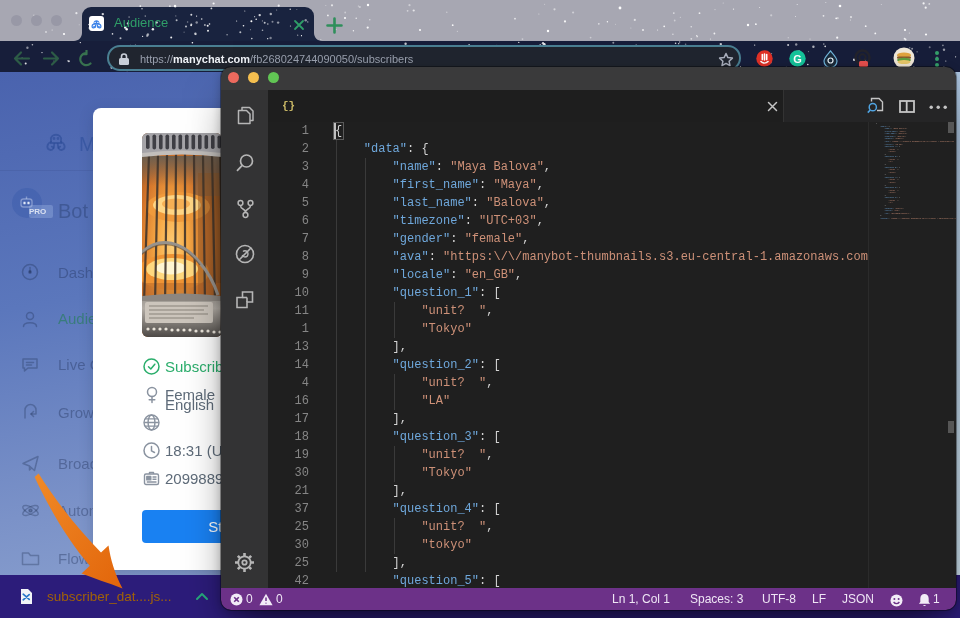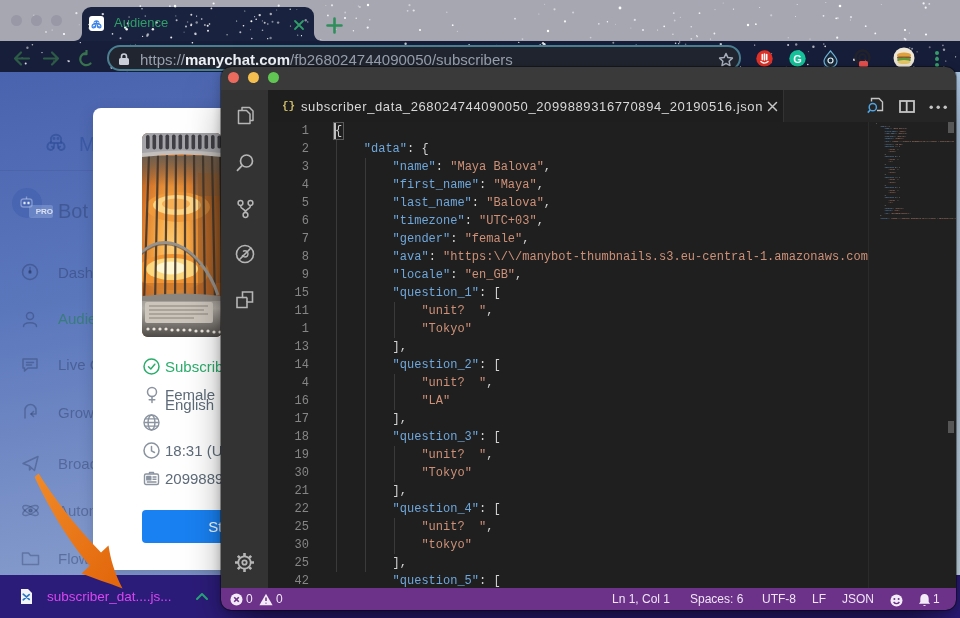--- a/index.html
+++ b/index.html
@@ -4,21 +4,21 @@
 *{margin:0;padding:0;box-sizing:border-box}
 html,body{width:960px;height:618px;overflow:hidden;background:#000;font-family:"Liberation Sans",sans-serif}
 #stage{position:relative;width:960px;height:618px;overflow:hidden}
 .abs{position:absolute}
 
 #tabstrip{left:0;top:0;width:960px;height:41px;background:#a7a7b2}
 #toolbar{left:0;top:41px;width:960px;height:31px;background:#171e3a}
 #tab{left:82px;top:7px;width:232px;height:34px;background:#19233f;border-radius:9px 9px 0 0}
 .light{width:11px;height:11px;border-radius:50%;background:#9898a6}
 #urlpill{left:107px;top:45px;width:634px;height:26px;border-radius:13px;background:#20252f;border:2px solid #4a7f92}
-.urltext{font-size:15px;color:#99a0ae;line-height:25px;white-space:nowrap}
+.urltext{font-size:11px;color:#99a0ae;line-height:25px;white-space:nowrap}
 
 #page{left:0;top:72px;width:960px;height:546px;background:linear-gradient(115deg,#44549b 0%,#5b76ba 28%,#7e97cb 55%,#b0c9e4 80%,#d6ebf8 100%)}
 #sidebar{left:0;top:0;width:300px;height:546px;background:linear-gradient(170deg,#4a63ae 0%,#5b77bc 40%,#7b92c8 75%,#8ea4d0 100%)}
 .sbl{position:absolute;left:58px;font-size:15px;color:rgba(28,45,85,0.38);white-space:nowrap}
 .sbl.act{color:rgba(36,126,86,0.62)}
 #card{left:93px;top:108px;width:172px;height:462px;background:#fff;border-radius:8px;box-shadow:0 4px 14px rgba(30,50,90,.25)}
 .crow{position:absolute;left:165px;font-size:15px;color:#5e6b79;white-space:nowrap}
 #dlbar{left:0;top:575px;width:960px;height:43px;background:#2c1c7a}
 
 #vsc{left:221px;top:67px;width:735px;height:543px;border-radius:10px;background:#1f1f1f;box-shadow:0 24px 42px -12px rgba(0,0,0,.6),0 2px 10px rgba(0,0,0,.22)}
@@ -47,21 +47,21 @@
       <circle cx="17" cy="10.5" r="0.5" fill="rgba(43,75,150,0.6)"></circle>
     </svg>
 <div class="abs" style="left:79px;top:133px;font-size:20px;color:rgba(52,84,160,0.75)">M</div>
 <circle-avatar class="abs" style="left:12px;top:188px;width:30px;height:30px;border-radius:50%;background:rgba(58,92,170,0.45);display:block"></circle-avatar>
 <svg class="abs" style="left:17px;top:193px" width="19" height="19" fill="none" stroke="rgba(225,235,252,0.38)" stroke-width="1.4">
       <rect x="4" y="6" width="11" height="8" rx="2.5"></rect>
       <circle cx="7.5" cy="10" r="1" fill="#eef4fb"></circle>
       <circle cx="11.5" cy="10" r="1" fill="#eef4fb"></circle>
       <path d="M9.5 3.5 V6"></path>
     </svg>
-<div class="abs" style="left:29px;top:205px;width:24px;height:13px;border-radius:2px;background:rgba(150,175,225,0.42);color:rgba(255,255,255,0.75);font-size:8px;font-weight:bold;text-align:right;line-height:13px">PRO</div>
+<div class="abs" style="left:29px;top:205px;width:24px;height:13px;border-radius:2px;background:rgba(150,175,225,0.42);color:rgba(255,255,255,0.75);font-size:8px;font-weight:bold;text-align:left;line-height:13px">PRO</div>
 <div class="sbl" style="top:200px;font-size:20px;color:rgba(40,62,110,0.45)">Bot c</div>
     <div class="abs" style="left:0;top:170px;width:93px;height:1px;background:rgba(30,50,100,0.12)"></div>
 <g-ic class="abs" style="left:20px;top:262px;display:block"><svg width="20" height="20" fill="none" stroke="rgba(24,40,74,0.30)" stroke-width="1.5" stroke-linecap="round">
         <circle cx="10" cy="10" r="7.5"></circle>
         <path d="M10 10 L10 5.5"></path>
         <circle cx="10" cy="10" r="1.2" fill="rgba(24,40,74,0.30)"></circle>
       </svg></g-ic>
 <div class="sbl" style="top:264px">Dashboard</div>
 <g-ic class="abs" style="left:20px;top:309px;display:block"><svg width="20" height="20" fill="none" stroke="rgba(24,40,74,0.30)" stroke-width="1.5" stroke-linecap="round">
         <circle cx="10" cy="7" r="3.5"></circle>
@@ -602,21 +602,21 @@
       <circle cx="4" cy="3" r="2"></circle>
       <circle cx="4" cy="9" r="2"></circle>
       <circle cx="4" cy="15" r="2"></circle>
     </svg>
 
 <div class="abs" id="dlbar"></div>
 <svg class="abs" style="left:20px;top:588px" width="13" height="17">
       <path d="M1 1 h7 l4 4 v11 h-11 Z" fill="#f2f4f7"></path>
       <path d="M3.2 6.2 l6 5.2 M9.2 6.6 l-6 5.2" stroke="#2777c9" stroke-width="1.7" stroke-linecap="round"></path>
     </svg>
-<div class="abs" style="left:47px;top:589px;font-size:13.5px;color:#d946ef">subscriber_dat....js...</div>
+<div class="abs" style="left:47px;top:589px;font-size:13.5px;color:#a16207">subscriber_dat....js...</div>
 <svg class="abs" style="left:195px;top:591px" width="14" height="10">
       <path d="M2 8 L7 3 L12 8" stroke="#27a97c" stroke-width="2" fill="none" stroke-linecap="round" stroke-linejoin="round"></path>
     </svg>
 
 <svg class="abs" style="left:0px;top:430px;z-index:40" width="200" height="188" viewBox="0 0 200 188">
 <defs>
         <linearGradient id="ag" x1="0" y1="0" x2="1" y2="1">
           <stop offset="0%" stop-color="#f08a28"></stop>
           <stop offset="100%" stop-color="#e2650a"></stop>
         </linearGradient>
@@ -627,21 +627,20 @@
 <div class="abs" id="vsc" style="outline:1px solid rgba(0,0,0,0.35)"></div>
 <div class="abs" style="left:221px;top:67px;width:735px;height:543px;border-radius:10px;overflow:hidden">
  <div class="abs" id="vtitle"></div>
  <div class="abs vlight" style="left:7px;top:5px;background:#ed6a5e"></div>
  <div class="abs vlight" style="left:27px;top:5px;background:#f5bf4f"></div>
  <div class="abs vlight" style="left:47px;top:5px;background:#61c554"></div>
  <div class="abs" id="vact"></div>
  <div class="abs" id="vtabs"></div>
  <div class="abs" id="vtab" style="left:47px;top:23px"></div>
  <div class="abs" style="left:61px;top:33px;font-family:'Liberation Mono',monospace;font-size:11px;color:#c8b765;font-weight:bold">{}</div>
- <div class="abs" style="left:80px;top:32px;font-size:13px;color:#d8d8d8;letter-spacing:0.62px">subscriber_data_268024744090050_2099889316770894_20190516.json</div>
  <svg class="abs" style="left:546px;top:34px" width="11" height="11">
         <path d="M1.5 1.5 L9.5 9.5 M9.5 1.5 L1.5 9.5" stroke="#c5c5c5" stroke-width="1.5" stroke-linecap="round"></path>
       </svg>
 
  <svg class="abs" style="left:645px;top:30px" width="18" height="17" fill="none">
         <path d="M5.5 4.5 V1.5 h7.5 l3.5 3.5 v8.5 h-5.5" stroke="#c5c5c5" stroke-width="1.4"></path>
         <circle cx="6.8" cy="10.2" r="3.6" stroke="#4fa3e0" stroke-width="1.5"></circle>
         <path d="M4.3 13 L1.8 15.6" stroke="#4fa3e0" stroke-width="1.7"></path>
       </svg>
  <svg class="abs" style="left:678px;top:33px" width="16" height="13" fill="none" stroke="#c5c5c5" stroke-width="1.8">
@@ -698,33 +697,33 @@
    <div class="gut" style="left:0;top:0">
           <div>1</div>
           <div>2</div>
           <div>3</div>
           <div>4</div>
           <div>5</div>
           <div>6</div>
           <div>7</div>
           <div>8</div>
           <div>9</div>
-          <div>15</div>
+          <div>10</div>
           <div>11</div>
           <div>1</div>
           <div>13</div>
           <div>14</div>
           <div>4</div>
           <div>16</div>
           <div>17</div>
           <div>18</div>
           <div>19</div>
           <div>30</div>
           <div>21</div>
-          <div>22</div>
+          <div>37</div>
           <div>25</div>
           <div>30</div>
           <div>25</div>
           <div>42</div>
         </div>
    <div class="abs" style="left:67.5px;top:18px;width:1px;height:432px;background:#3a3a3a"></div>
    <div class="abs" style="left:96.5px;top:36px;width:1px;height:414px;background:#3a3a3a"></div>
         <div class="abs" style="left:125.5px;top:180px;width:1px;height:36px;background:#3a3a3a"></div>
         <div class="abs" style="left:125.5px;top:252px;width:1px;height:36px;background:#3a3a3a"></div>
         <div class="abs" style="left:125.5px;top:324px;width:1px;height:36px;background:#3a3a3a"></div>
@@ -804,21 +803,21 @@
         <circle cx="6.5" cy="6.5" r="6" fill="#f2ebf7"></circle>
         <path d="M4.2 4.2 l4.6 4.6 M8.8 4.2 l-4.6 4.6" stroke="#6c3188" stroke-width="1.6"></path>
       </svg>
  <div class="st" style="left:25px;top:526px">0</div>
  <svg class="abs" style="left:38px;top:526px" width="14" height="13">
         <path d="M7 0.8 L13.6 12.2 H0.4 Z" fill="#f2ebf7"></path>
         <path d="M7 4.5 v3.6 M7 9.8 v0.6" stroke="#6c3188" stroke-width="1.5"></path>
       </svg>
  <div class="st" style="left:55px;top:526px">0</div>
  <div class="st" style="left:391px;top:526px">Ln 1, Col 1</div>
- <div class="st" style="left:469px;top:526px">Spaces: 6</div>
+ <div class="st" style="left:469px;top:526px">Spaces: 3</div>
  <div class="st" style="left:541px;top:526px">UTF-8</div>
  <div class="st" style="left:591px;top:526px">LF</div>
  <div class="st" style="left:621px;top:526px">JSON</div>
  <svg class="abs" style="left:669px;top:527px" width="13" height="13">
         <circle cx="6.5" cy="6.5" r="6" fill="#f2ebf7"></circle>
         <circle cx="4.4" cy="5" r="1" fill="#6c3188"></circle>
         <circle cx="8.6" cy="5" r="1" fill="#6c3188"></circle>
         <path d="M3.6 8 c1.6 2.2 4.2 2.2 5.8 0" fill="none" stroke="#6c3188" stroke-width="1.3"></path>
       </svg>
  <svg class="abs" style="left:697px;top:526px" width="13" height="14">

